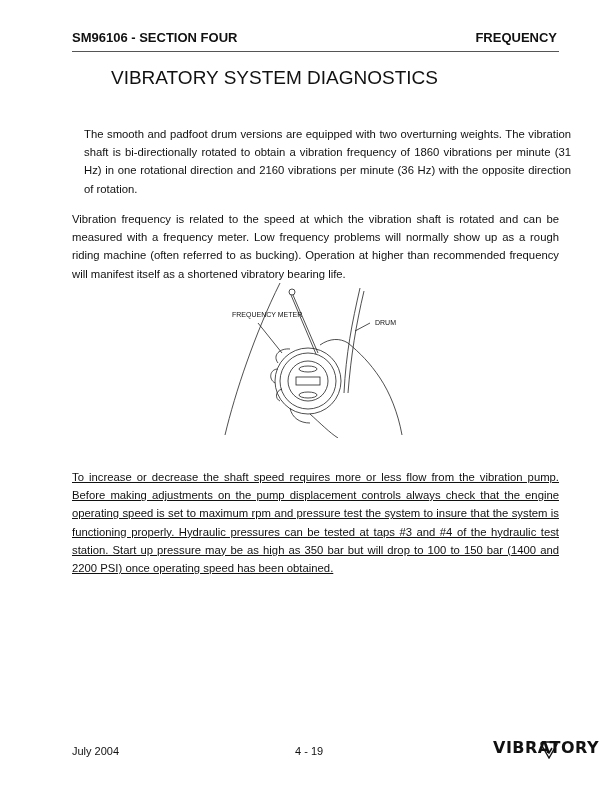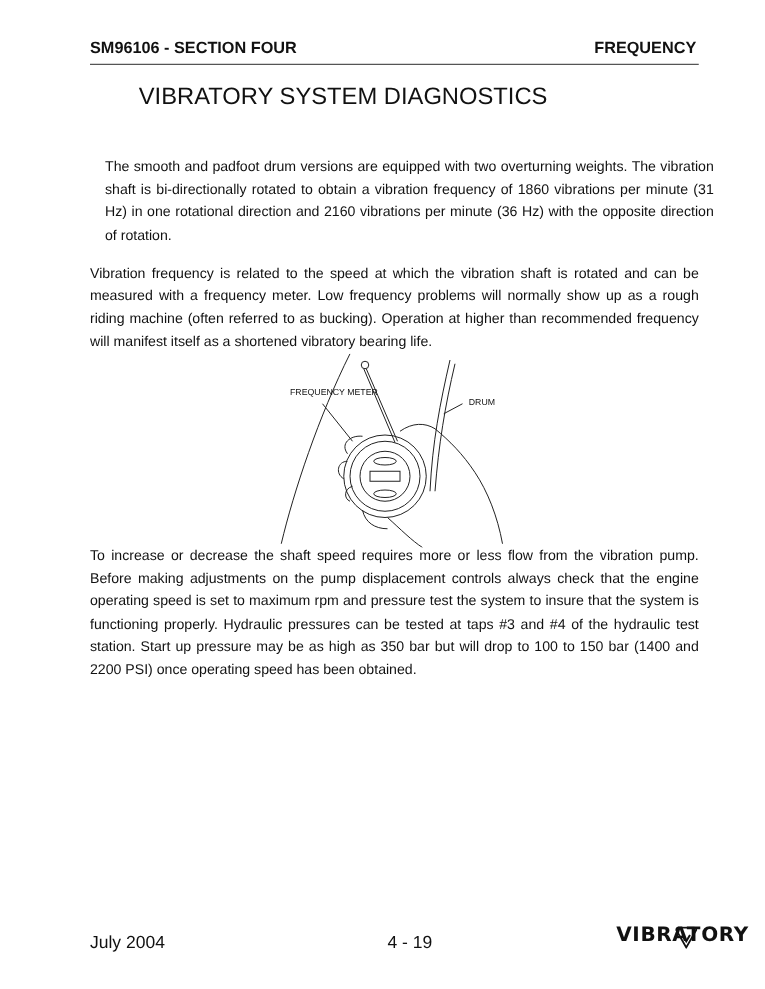--- a/index.html
+++ b/index.html
@@ -8,26 +8,26 @@
   .hdr { position: absolute; top: 30px; left: 72px; right: 55px; height: 20px;
          font-weight: bold; font-size: 13px; }
   .hdr .l { position: absolute; left: 0; top: 0; }
   .hdr .r { position: absolute; right: 0; top: 0; }
   .rule { position: absolute; top: 51px; left: 72px; right: 53px; height: 1px; background: #555; }
   .title { position: absolute; top: 67px; left: 72px; font-weight: normal; font-size: 19px; margin-left: 39px; }
   .para { position: absolute; left: 72px; width: 487px; font-size: 11.3px; line-height: 18.2px;
           text-align: justify; hyphens: manual; }
   .p1 { top: 113px; }
   .p2 { top: 210px; }
-  .p3 { top: 436px; }
+  .p3 { top: 468px; text-decoration: underline; }
   .fig { position: absolute; left: 220px; top: 283px; width: 190px; height: 155px; }
   .fig-label { position: absolute; font-size: 7px; font-family: "Liberation Sans", sans-serif; }
-  .footer { position: absolute; top: 745px; font-size: 14px; }
+  .footer { position: absolute; top: 745px; font-size: 11px; }
   .f-date { left: 72px; }
-  .f-page { left: 310px; text-align: center; }
+  .f-page { left: 295px; text-align: center; }
   .logo { position: absolute; top: 738px; left: 493px; font-weight: 900; font-size: 16px;
           letter-spacing: 0.5px; font-family: "DejaVu Sans", sans-serif; }
   .logo-badge { position: absolute; top: 741px; left: 540px; width: 18px; height: 18px; }
 </style>
 </head>
 <body>
 
 <div class="hdr">
   <span class="l">SM96106 - SECTION FOUR</span>
   <span class="r">FREQUENCY</span>

